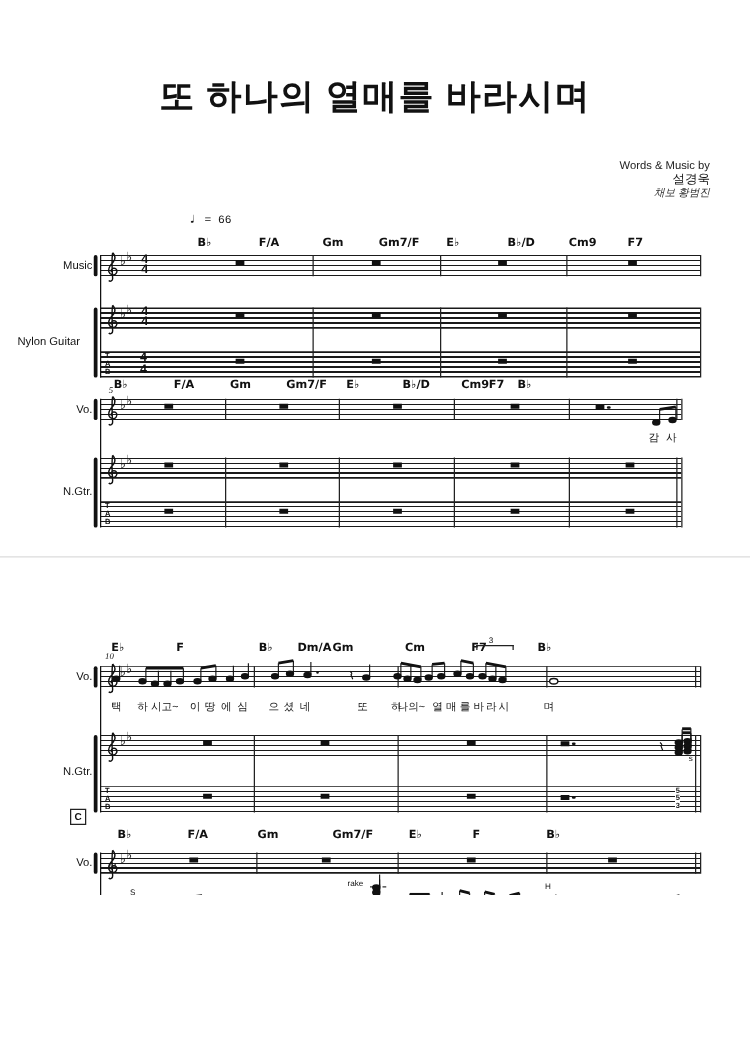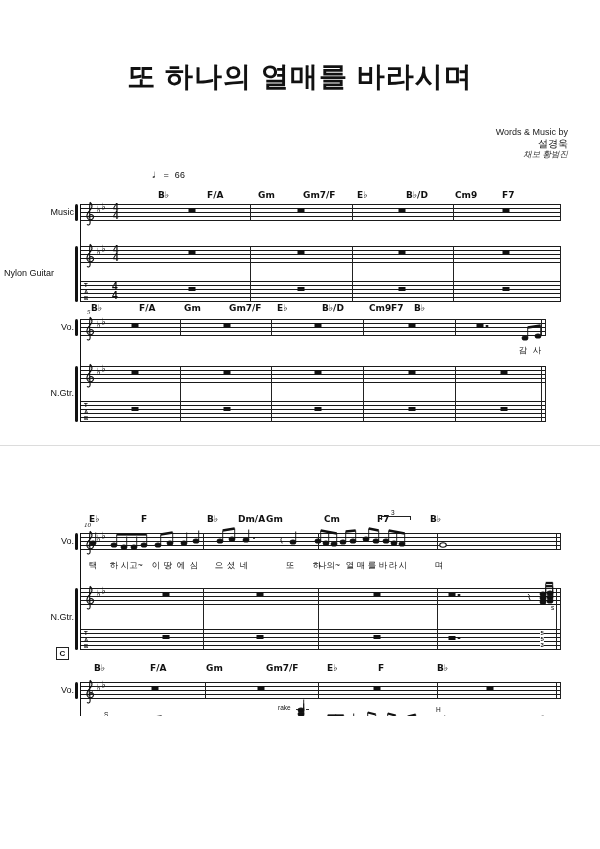--- a/index.html
+++ b/index.html
@@ -111,21 +111,21 @@
   <div class="brace" style="left:75px;top:204px;height:17px"></div>
   <div class="brace" style="left:75px;top:246px;height:56px"></div>
   <div class="brace" style="left:75px;top:319px;height:17px"></div>
   <div class="brace" style="left:75px;top:366px;height:56px"></div>
   <div class="brace" style="left:75px;top:533px;height:17px"></div>
   <div class="brace" style="left:75px;top:588px;height:62px"></div>
   <div class="brace" style="left:75px;top:682px;height:17px"></div>
   <div class="brace" style="left:75px;top:725px;height:46px"></div>
 
   <div class="abs" style="left:4px;top:207px;width:70px;text-align:right;font-size:9px">Music</div>
-  <div class="abs" style="left:4px;top:268px;width:70px;text-align:left;font-size:9px">Nylon Guitar</div>
+  <div class="abs" style="left:4px;top:268px;width:70px;text-align:center;font-size:9px">Nylon Guitar</div>
   <div class="abs" style="left:4px;top:322px;width:70px;text-align:right;font-size:9px">Vo.</div>
   <div class="abs" style="left:4px;top:388px;width:70px;text-align:right;font-size:9px">N.Gtr.</div>
   <div class="abs" style="left:4px;top:536px;width:70px;text-align:right;font-size:9px">Vo.</div>
   <div class="abs" style="left:4px;top:612px;width:70px;text-align:right;font-size:9px">N.Gtr.</div>
   <div class="abs" style="left:4px;top:685px;width:70px;text-align:right;font-size:9px">Vo.</div>
   <div class="abs" style="left:4px;top:740px;width:70px;text-align:right;font-size:9px">N.Gtr.</div>
 
   <svg class="clef" style="left:83px;top:201px" width="13" height="27" viewBox="0 0 12 26">
       <path d="M6.6 1.2 C8.8 3.6 9 6.2 6.8 8.6 C4 11.4 3 13.4 3.7 15.8 C4.5 18.4 7.8 19 9.3 17 C10.6 15.2 9.5 12.9 7.4 13.1 C5.9 13.3 5.1 14.7 5.7 16 M6.6 1.2 C5.8 5.6 6 12 6.6 20.8 C6.7 22.8 4.8 23.8 3.6 22.6" fill="none" stroke="#111" stroke-width="1.1"></path>
     </svg>

